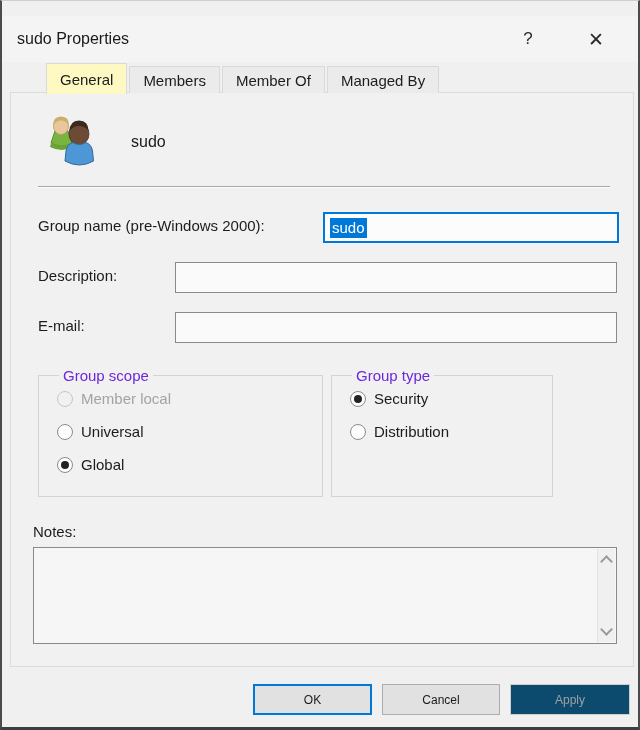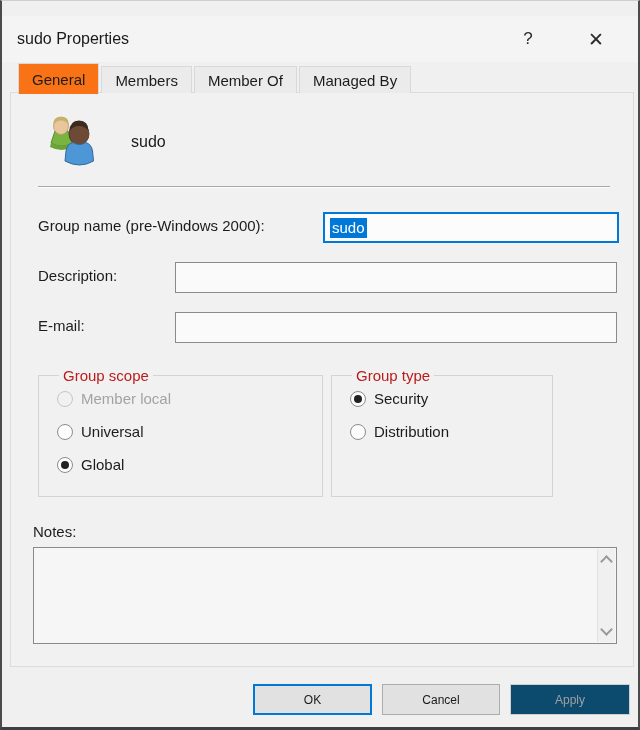--- a/index.html
+++ b/index.html
@@ -35,22 +35,22 @@
     position:absolute;left:16px;top:62px;display:flex;align-items:flex-end;z-index:3;
   }
   .tab{
     box-sizing:border-box;height:27px;
     border:1px solid #d9d9d9;border-bottom:none;
     background:#ebebeb;color:#1c1c1c;
     font-size:15px;padding:5px 13px 0 13px;margin-right:2px;
     white-space:nowrap;
   }
   .tab.active{
-    height:31px;background:#f97316;padding-top:7px;
-    margin-bottom:-1px;position:relative;z-index:4;
+    height:31px;background:#fef9c3;padding-top:7px;
+    margin-bottom:-1px;position:relative;z-index:4;margin-left:28px;
   }
   
   .page{
     position:absolute;left:8px;top:91px;width:624px;height:575px;
     box-sizing:border-box;border:1px solid #dcdcdc;background:#f1f1f1;z-index:1;
   }
   
   .group-icon{position:absolute;left:30px;top:20px;width:64px;height:60px;}
   .identity-name{position:absolute;left:120px;top:40px;font-size:16px;color:#1a1a1a;}
   .separator{
@@ -79,21 +79,21 @@
   }
   .tb-description{left:164px;top:169px;width:442px;}
   .tb-email{left:164px;top:219px;width:442px;}
   
   fieldset{
     position:absolute;box-sizing:border-box;margin:0;
     border:1px solid #d4d4d4;background:transparent;
     padding:4px 0 0 18px;
   }
   fieldset legend{
-    font-size:15px;color:#b91c1c;padding:0 4px;margin-left:2px;
+    font-size:15px;color:#6d28d9;padding:0 4px;margin-left:2px;
   }
   .fs-scope{left:27px;top:274px;width:285px;height:130px;}
   .fs-type{left:320px;top:274px;width:222px;height:130px;}
   .radio-row{display:flex;align-items:center;margin-bottom:12px;height:21px;}
   .radio{
     box-sizing:border-box;width:16px;height:16px;border-radius:50%;
     border:1px solid #8c8c8c;background:#fdfdfd;margin-right:8px;
     position:relative;flex:0 0 auto;
   }
   .radio.checked::after{

